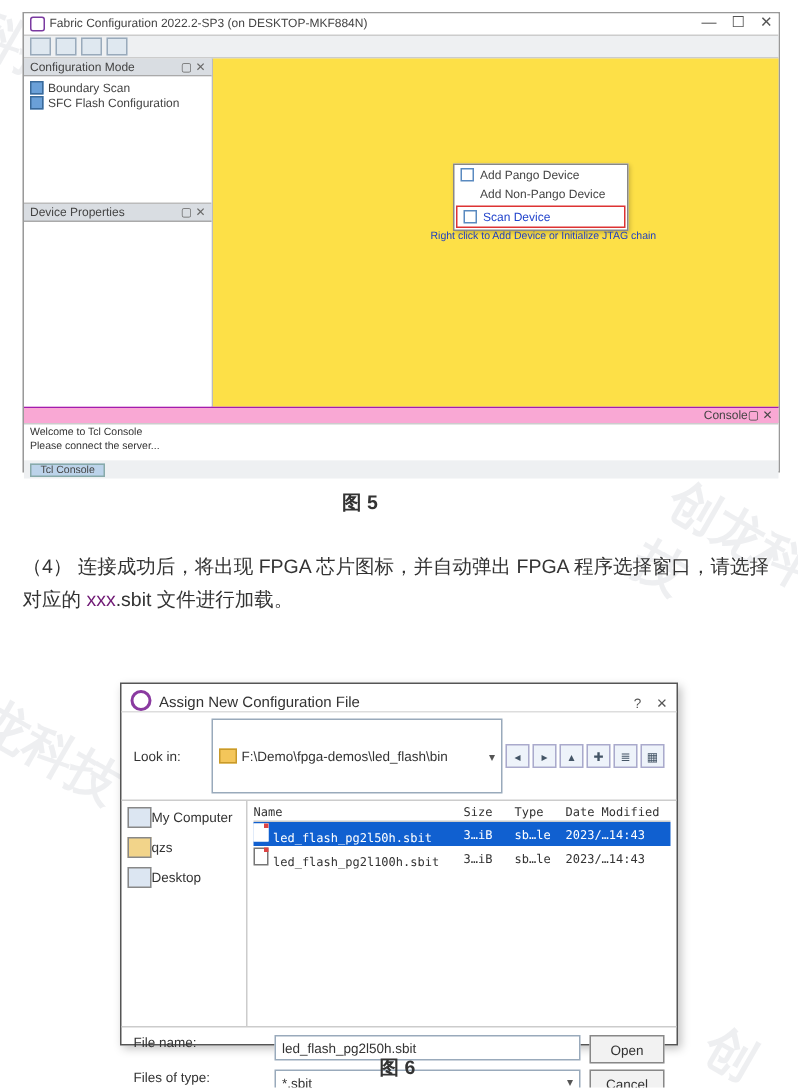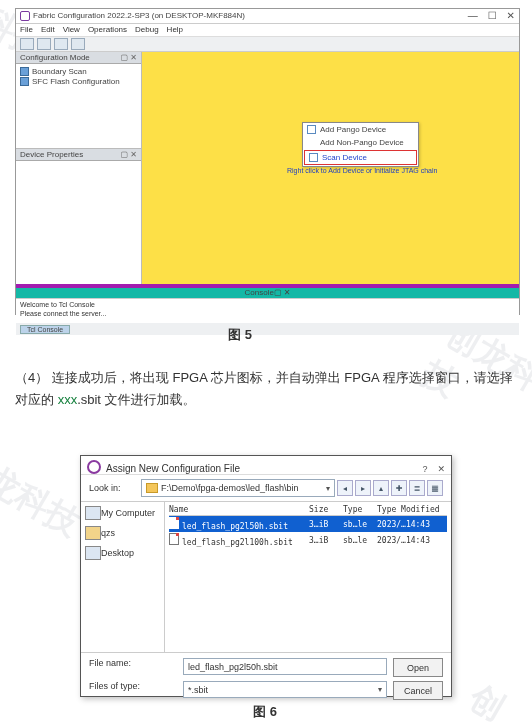--- a/index.html
+++ b/index.html
@@ -20,37 +20,37 @@
   .treebox{flex:0 0 80px;background:#fff;border-bottom:1px solid #bbb;padding:2px 4px}
   .treeline{display:flex;align-items:center;gap:3px;margin:1px 0}
   .cube{width:7px;height:7px;background:#6aa0d8;border:1px solid #3a6a9a}
   .propbox{flex:1;background:#fff}
   .win5 .main{flex:1;background:#fde047;position:relative}
   .ctxmenu{position:absolute;left:160px;top:70px;width:115px;border:1px solid #888;background:#fff;box-shadow:1px 1px 3px rgba(0,0,0,0.2)}
   .ctxmenu .mi{padding:2px 4px;display:flex;align-items:center;gap:4px}
   .ctxmenu .chk{width:7px;height:7px;border:1px solid #5a8ac0}
   .ctxmenu .hl{border:1px solid #d33;color:#24c;margin:1px}
   .hint{position:absolute;left:145px;top:115px;color:#2040c0;font-size:7px}
-  .win5 .consolebar{height:10px;background:#14b8a6;border-top:4px solid #a21caf;padding:0 4px;display:flex;justify-content:center}
+  .win5 .consolebar{height:10px;background:#f9a8d4;border-top:1px solid #a21caf;padding:0 4px;display:flex;justify-content:flex-end}
   .win5 .console{height:22px;background:#fff;border-top:1px solid #ccc;padding:1px 4px;color:#333;font-size:7px;line-height:9px}
   .win5 .tabrow{height:12px;background:#eef0f2;display:flex;align-items:center;padding:0 4px}
   .ctab{background:#bcd3ea;border:1px solid #8aa;padding:0 6px;font-size:7px}
   .caption{text-align:center;font-weight:bold;font-size:13px;margin-top:6px}
   
   .para{position:absolute;left:15px;top:367px;width:503px;font-size:13px;line-height:22px}
-  .para .xxx{color:#15803d}
+  .para .xxx{color:#701a75}
   
   .dlg6wrap{position:absolute;left:80px;top:455px;width:370px}
   .dlg6{width:370px;height:240px;border:1px solid #555;background:#fff;font-size:9px;box-shadow:2px 2px 6px rgba(0,0,0,0.25)}
   .dlg6 .dtitle{height:18px;display:flex;align-items:flex-end;padding:0 6px;border-bottom:1px solid #ddd}
   .dlg6 .dtitle .logo{width:10px;height:10px;border:2px solid #8a3aa0;border-radius:50%;margin-right:5px}
   .dlg6 .dtitle .q{margin-left:auto;color:#555;margin-right:10px}
   .dlg6 .dtitle .x{color:#555}
   .dlg6 .toprow{display:flex;align-items:center;padding:4px 8px;gap:2px}
-  .combo{flex:1;height:16px;border:1px solid #9ab;background:#fff;display:flex;align-items:center;padding:0 4px}
+  .combo{flex:1;height:16px;border:1px solid #9ab;background:#fff;display:flex;align-items:center;padding:16px 4px}
   .combo .arr{margin-left:auto;font-size:8px;color:#555}
   .folder{width:10px;height:8px;background:#f4c65a;border:1px solid #c89a2a;margin-right:3px}
   .navico{width:14px;height:14px;border:1px solid #aac;background:#eef3fa;display:flex;align-items:center;justify-content:center;font-size:8px;color:#456}
   .dlg6 .mid{display:flex;height:150px;border-top:1px solid #ccc;border-bottom:1px solid #ccc}
   .dlg6 .places{width:80px;border-right:1px solid #ccc;padding:4px;display:flex;flex-direction:column;gap:6px}
   .place{display:flex;align-items:center;gap:0}
   .plico{width:14px;height:12px;border:1px solid #888;background:#dce6f2}
   .dlg6 .filearea{flex:1;padding:2px 4px;font-family:monospace;font-size:8px}
   .fhdr{display:flex;color:#333;border-bottom:1px solid #ccc;padding:1px 0}
   .fhdr span,.frow span{display:inline-block}
@@ -81,28 +81,20 @@
   <div class="win5">
     <div class="titlebar">
       <div class="tlogo"></div>
       <span>Fabric Configuration 2022.2-SP3 (on DESKTOP-MKF884N)</span>
       <div class="winbtns">
         <span>—</span>
         <span>☐</span>
         <span>✕</span>
       </div>
     </div>
-    <div class="menubar">
-      <span>File</span>
-      <span>Edit</span>
-      <span>View</span>
-      <span>Operations</span>
-      <span>Debug</span>
-      <span>Help</span>
-    </div>
     <div class="toolbar">
       <div class="tbtn"></div>
       <div class="tbtn"></div>
       <div class="tbtn"></div>
       <div class="tbtn"></div>
     </div>
     <div class="body">
       <div class="left">
         <div class="panelhdr">
           <span>Configuration Mode</span>
@@ -195,21 +187,21 @@
           <div class="place">
               <div class="plico"></div>
               <span>Desktop</span>
             </div>
         </div>
         <div class="filearea">
           <div class="fhdr">
             <span class="c-name">Name</span>
             <span class="c-size">Size</span>
             <span class="c-type">Type</span>
-            <span class="c-date">Type Modified</span>
+            <span class="c-date">Date Modified</span>
           </div>
           <div class="frow sel">
             <span class="c-name"><span class="fileico sel"><span class="corner"></span></span><span>led_flash_pg2l50h.sbit</span></span>
             <span class="c-size">3…iB</span>
             <span class="c-type">sb…le</span>
             <span class="c-date">2023/…14:43</span>
           </div>
           <div class="frow">
             <span class="c-name"><span class="fileico"><span class="corner"></span></span><span>led_flash_pg2l100h.sbit</span></span>
             <span class="c-size">3…iB</span>

